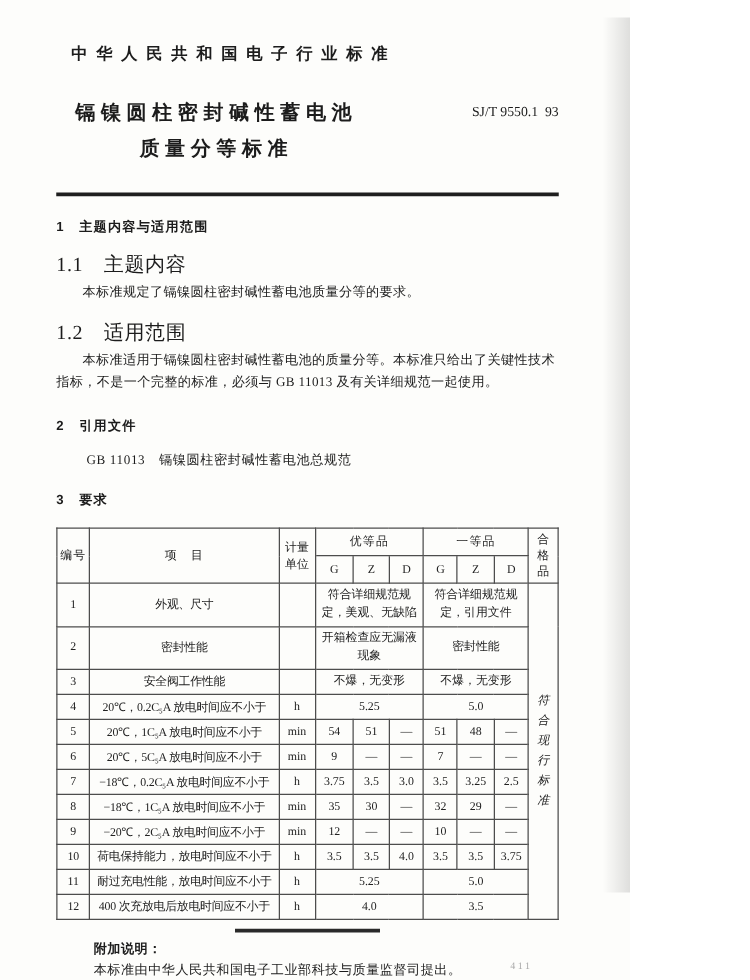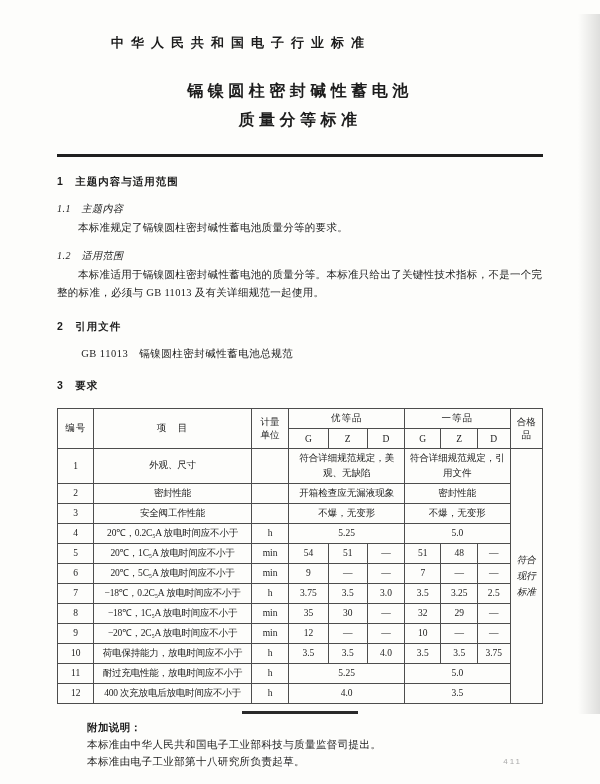--- a/index.html
+++ b/index.html
@@ -1,20 +1,20 @@
 <!DOCTYPE html>
 <html><head>
 <meta charset="utf-8">
 <style>
   html,body{margin:0;padding:0;background:#ffffff;}
   .page{
     position:relative;
-    width:600px;height:784px;
+    width:504px;height:784px;
     box-sizing:border-box;
-    padding:34px 57px 0 57px;
+    padding:34px 57px 0 45px;
     background:#fdfdfb;
     font-family:"Liberation Serif",serif;
     color:#1c1c1c;
     overflow:hidden;
   }
   .scan-shadow{
     position:absolute;top:14px;bottom:70px;right:0;width:22px;
     background:linear-gradient(to right, rgba(0,0,0,0), rgba(0,0,0,0.12));
     pointer-events:none;
   }
@@ -35,21 +35,21 @@
     flex:0 0 auto;width:118px;text-align:right;
     font-size:11px;padding-top:7px;white-space:pre;
   }
   .thick-rule{height:3px;background:#1f1f1f;margin-top:19px;}
   
   .sec-h{
     font-family:"Liberation Sans",sans-serif;
     font-weight:bold;font-size:10.5px;letter-spacing:1px;
     margin:18px 0 0 0;
   }
-  .sub-h{font-size:10px;margin:13px 0 0 0;letter-spacing:0.5px;font-style:italic;}
+  .sub-h{font-size:16px;margin:13px 0 0 0;letter-spacing:0.5px;}
   .para{font-size:10.5px;line-height:1.7;margin:3px 0 0 0;text-indent:2em;letter-spacing:0.3px;}
   .ref-line{font-size:10.5px;margin:13px 0 1px 0;padding-left:2.3em;letter-spacing:0.5px;}
   
   table.req{
     width:100%;border-collapse:collapse;margin-top:15px;
     font-size:9.5px;color:#222;
   }
   table.req th, table.req td{
     border:1px solid #4d4d4d;
     font-weight:normal;
@@ -64,42 +64,43 @@
   td.c-item{text-align:left;padding-left:6px;white-space:nowrap;letter-spacing:-0.2px;}
   td.c-unit{}
   td.c-num{}
   td.c-text{text-align:left;padding-left:5px;line-height:1.55;}
   td.c-qualified{vertical-align:middle;line-height:1.7;padding:1px;font-style:italic;}
   
   .short-rule{width:116px;height:3px;background:#2a2a2a;margin:7px auto 5px auto;}
   .notes{margin:3px 0 0 30px;font-size:10.5px;line-height:1.62;letter-spacing:0.4px;}
   .notes-h{font-family:"Liberation Sans",sans-serif;font-weight:bold;}
   .page-no{
-    position:absolute;right:78px;bottom:18px;
+    position:absolute;right:78px;bottom:7px;
     color:#a9a9a9;font-size:8px;letter-spacing:2px;
-    font-family:Liberation Sans, sans-serif;
+    font-family:Liberation Serif, serif;
   }
 </style>
 </head>
 <body>
 
 <div class="page">
 
   <div class="head-row">
     <div class="head-left">
       <div class="org-line">中华人民共和国电子行业标准</div>
     </div>
     <div class="std-no" style="visibility:hidden">.</div>
   </div>
 
   <div class="title-block">
     <div class="titles">
       <div class="title-line">镉镍圆柱密封碱性蓄电池</div>
       <div class="title-line">质量分等标准</div>
     </div>
+    <div class="std-no">SJ/T 9550.1  93</div>
   </div>
 
   <div class="thick-rule"></div>
 
   <div class="sec-h">1　主题内容与适用范围</div>
   <div class="sub-h">1.1　主题内容</div>
   <p class="para">本标准规定了镉镍圆柱密封碱性蓄电池质量分等的要求。</p>
   <div class="sub-h">1.2　适用范围</div>
   <p class="para">本标准适用于镉镍圆柱密封碱性蓄电池的质量分等。本标准只给出了关键性技术指标，不是一个完整的标准，必须与 GB 11013 及有关详细规范一起使用。</p>
 

